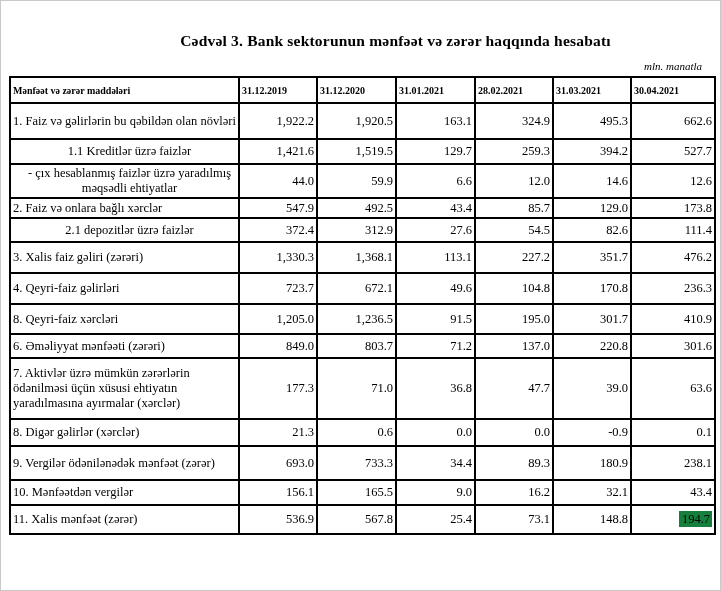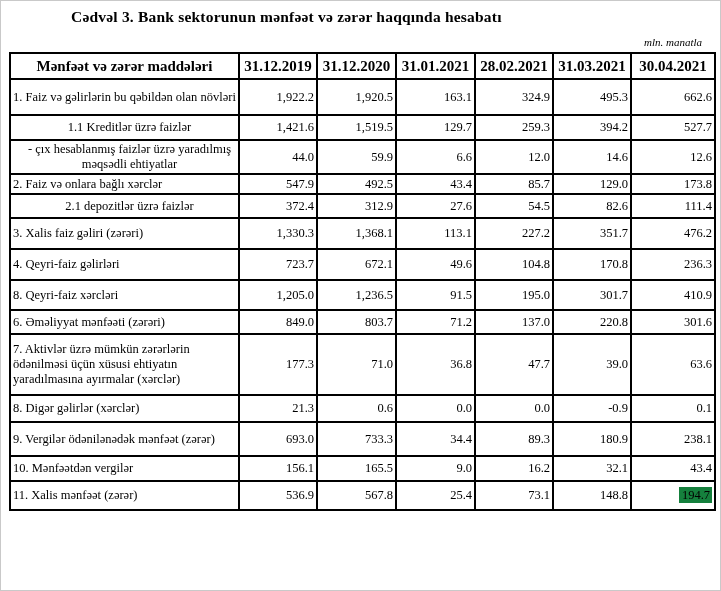--- a/index.html
+++ b/index.html
@@ -6,23 +6,23 @@
   body {
     width: 721px; height: 591px;
     background: #ffffff;
     box-sizing: border-box;
     border: 1px solid #c9c9c9;
     overflow: hidden;
     font-family: "Liberation Serif", "DejaVu Serif", serif;
     color: #000;
   }
   .title {
-    margin-top: 7px;
+    margin-top: 31px;
     margin-left: 70px;
-    text-align: left;
+    text-align: center;
     font-size: 15.5px;
     font-weight: bold;
     letter-spacing: 0.2px;
   }
   .unit-note {
     margin-top: 10px;
     margin-right: 18px;
     margin-bottom: 4px;
     text-align: right;
     font-style: italic;
@@ -37,22 +37,22 @@
   table.pl th, table.pl td {
     border: 2px solid #000;
     font-size: 12.5px;
     line-height: 15px;
     vertical-align: middle;
     padding: 1px 2px;
     overflow: hidden;
   }
   table.pl th {
     font-weight: bold;
-    text-align: center;
-    font-size: 15px;
+    text-align: left;
+    font-size: 10px;
   }
   td.label { text-align: left; padding-left: 4px; padding-right: 3px; }
   td.label.sub { text-align: center; padding-left: 12px; }
   td.num { text-align: right; padding-right: 8px; }
   col.c-label { width: 229px; }
   col.c-d0 { width: 78px; }
   col.c-d1 { width: 79px; }
   col.c-d2 { width: 79px; }
   col.c-d3 { width: 78px; }
   col.c-d4 { width: 78px; }

